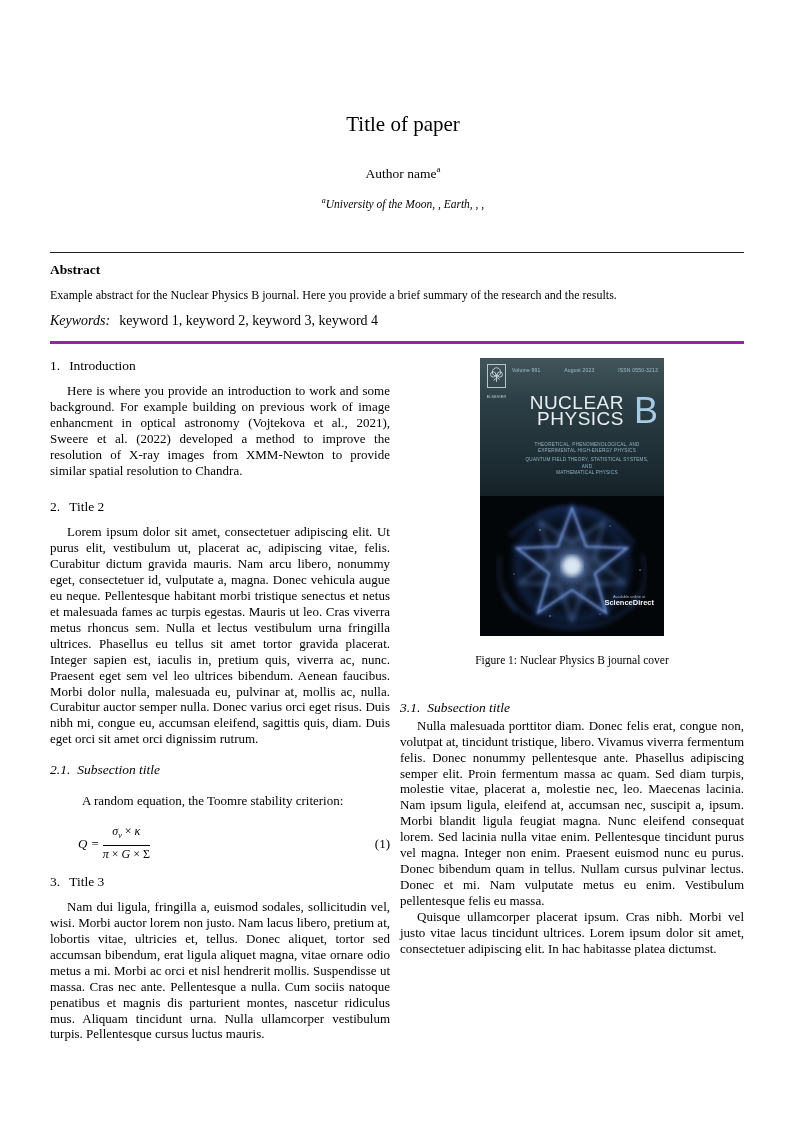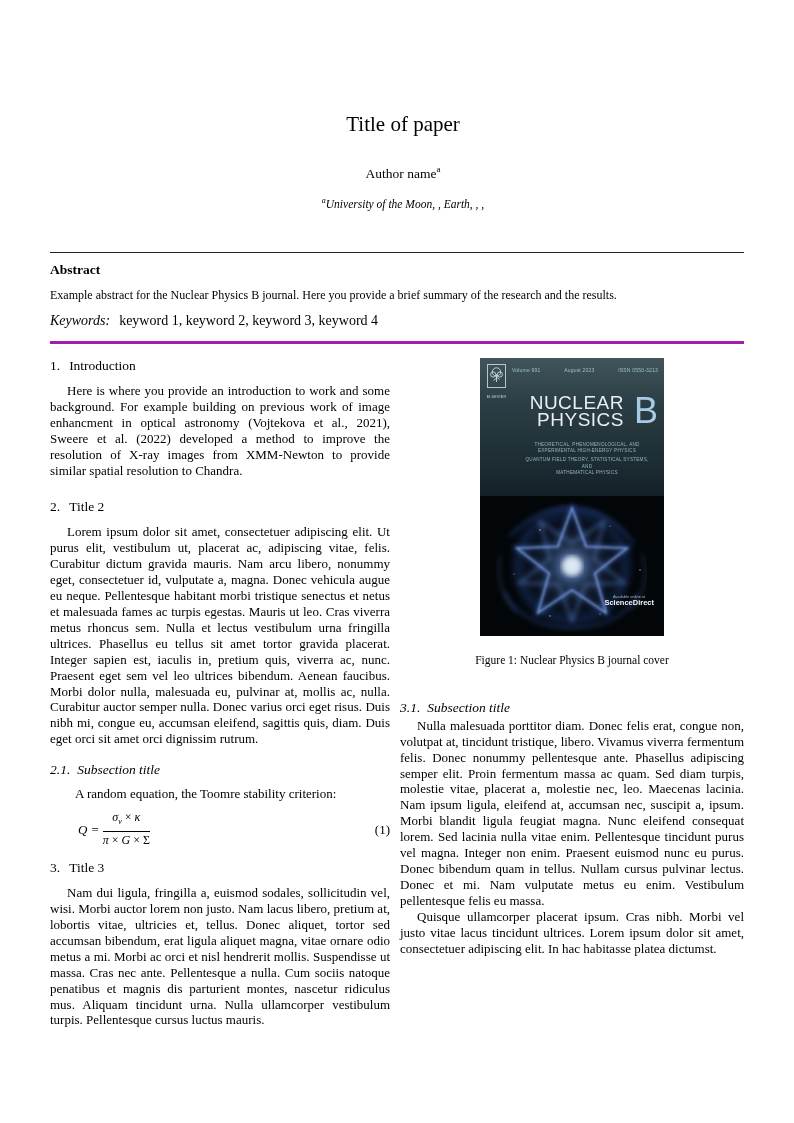--- a/index.html
+++ b/index.html
@@ -30,21 +30,21 @@
   .col-left{left:50px;}
   .col-right{left:400px; width:344px;}
   .sec-head{font-size:13.5px; font-weight:normal; margin:0 0 9px 0; line-height:17px;}
   .sec-head .sec-num{margin-right:9px;}
   .subsec-head{font-size:13.5px; font-weight:400; font-style:italic; margin:14px 0 2px 0; line-height:17px;}
   .subsec-head .sec-num{margin-right:7px;}
   .body-par{margin:0; text-align:justify; text-indent:17px; hyphens:auto;}
   .mt20{margin-top:20px;}
   .mt30{margin-top:30px;}
   .mt46{margin-top:46px;}
-  .no-indent-gap{margin:8px; text-align:justify; text-indent:17px;font-family:Liberation Serif, serif;}
+  .no-indent-gap{margin:15px; text-align:justify; text-indent:17px;font-family:Liberation Serif, serif;}
   
   .equation-row{display:flex; align-items:center; margin:8px 0 10px 0;}
   .eq-body{margin-left:28px; display:flex; align-items:center; font-size:13px;}
   .eq-var{font-style:italic;}
   .eq-sign{font-style:normal; padding:0 4px;}
   .frac{display:inline-block; text-align:center; vertical-align:middle; font-size:12px;}
   .frac .num{display:block; border-bottom:1px solid #000; padding:0 5px 1px 5px;}
   .frac .den{display:block; padding-top:1px;}
   .frac sub{font-size:8px;}
   .eq-number{margin-left:auto; font-size:13px;}
@@ -58,21 +58,21 @@
   .cover-topline{
     position:absolute; top:5px; left:32px; right:6px;
     display:flex; justify-content:space-between;
     font-size:5px; color:#9fc0cc; letter-spacing:0.2px;
   }
   .elsevier-box{
     position:absolute; top:6px; left:7px; width:19px; height:24px;
     border:1px solid #b9c6cb; color:#cfd9dd; text-align:center; box-sizing:border-box;
   }
   .elsevier-label{font-size:3.5px; color:#cfd9dd; letter-spacing:0.3px; margin-top:0.5px; text-align:center; width:21px; position:absolute; top:31px; left:6px;}
-  .cover-titlebox{position:absolute; top:36px; right:6px; display:flex; align-items:flex-end;}
+  .cover-titlebox{position:absolute; top:36px; right:6px; display:flex; align-items:center;}
   .cover-title-lines{
     text-align:right; color:#e9eef1; font-size:19px; line-height:16.5px;
     letter-spacing:0.5px; font-weight:400; padding-right:5px;
   }
   .cover-sep{border-left:1.2px solid #9ab7cc; margin:1px 0;}
   .cover-series{color:#a7cbe6; font-size:36px; line-height:34px; padding-left:4px; font-weight:400;}
   .cover-subtitles{
     position:absolute; top:84px; left:40px; right:10px; text-align:center;
     color:#93b4c4; font-size:4.6px; line-height:6.2px; letter-spacing:0.25px;
   }

